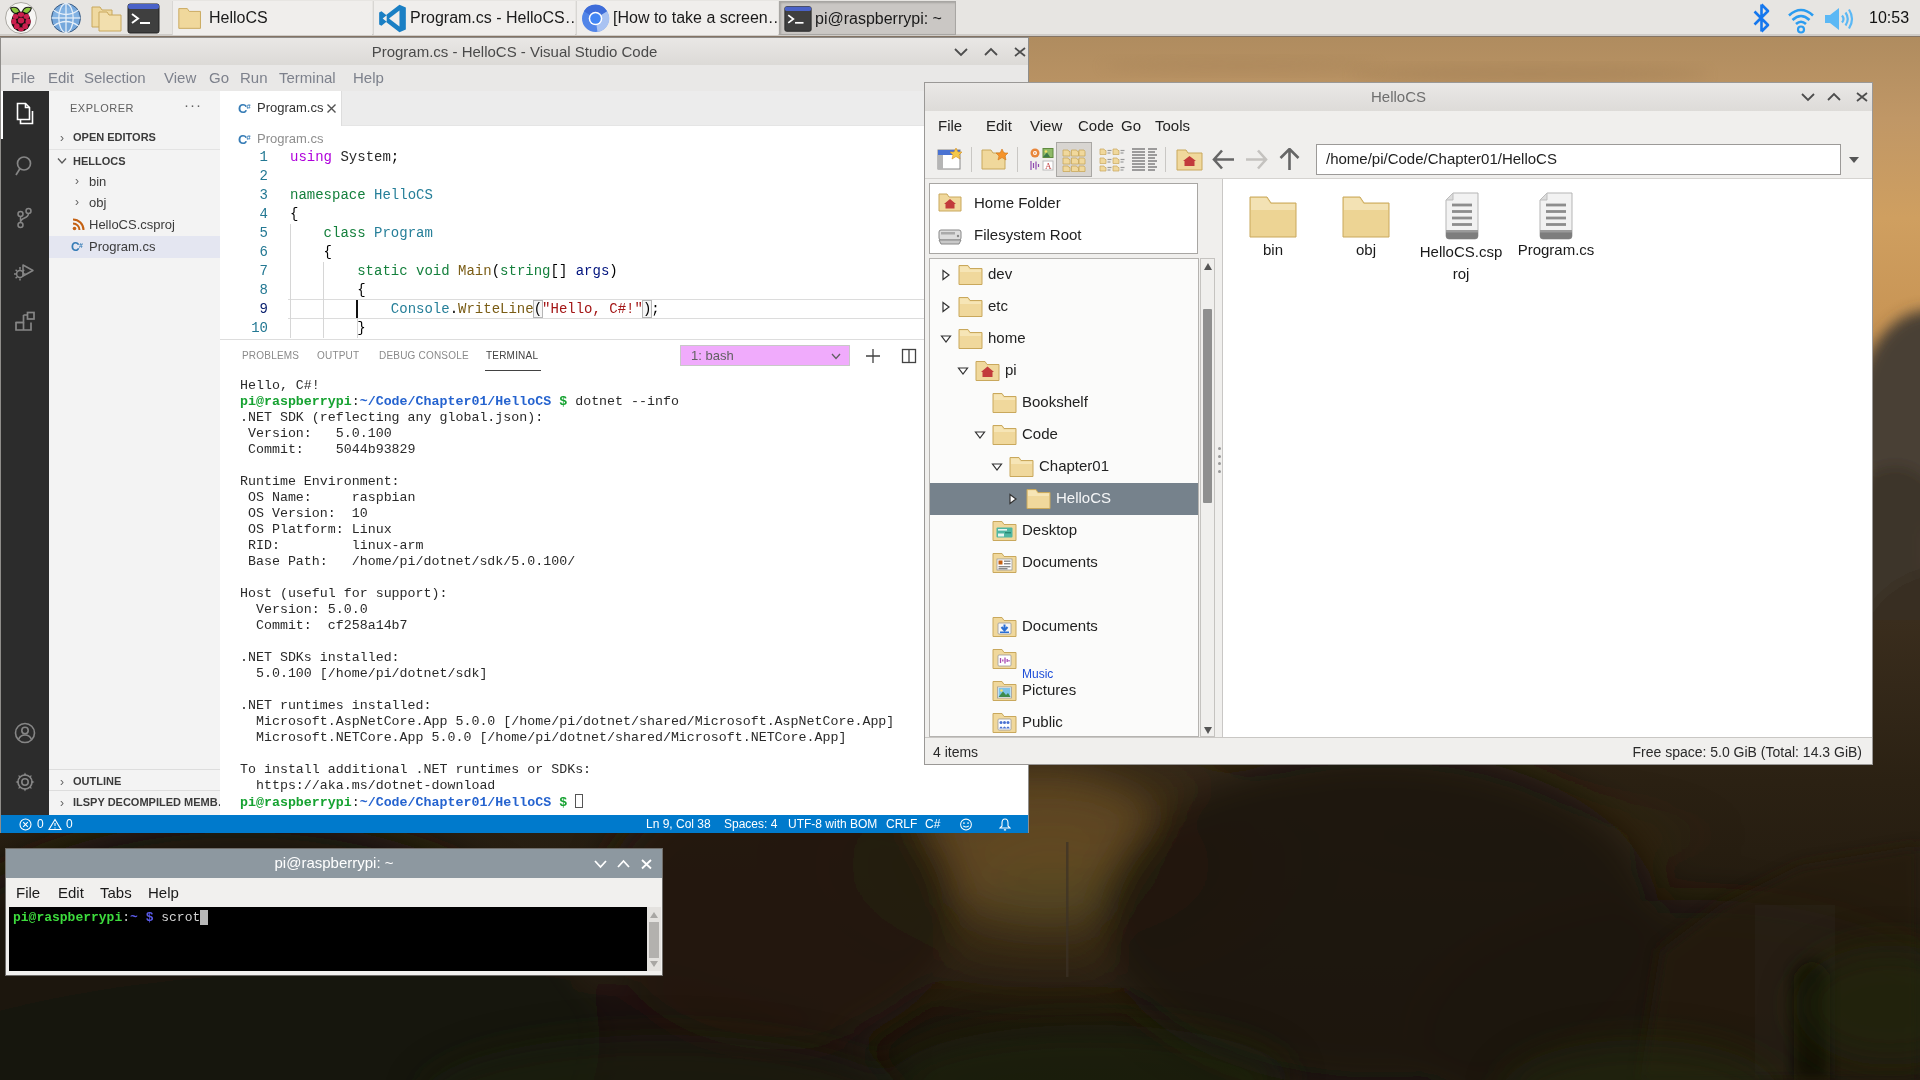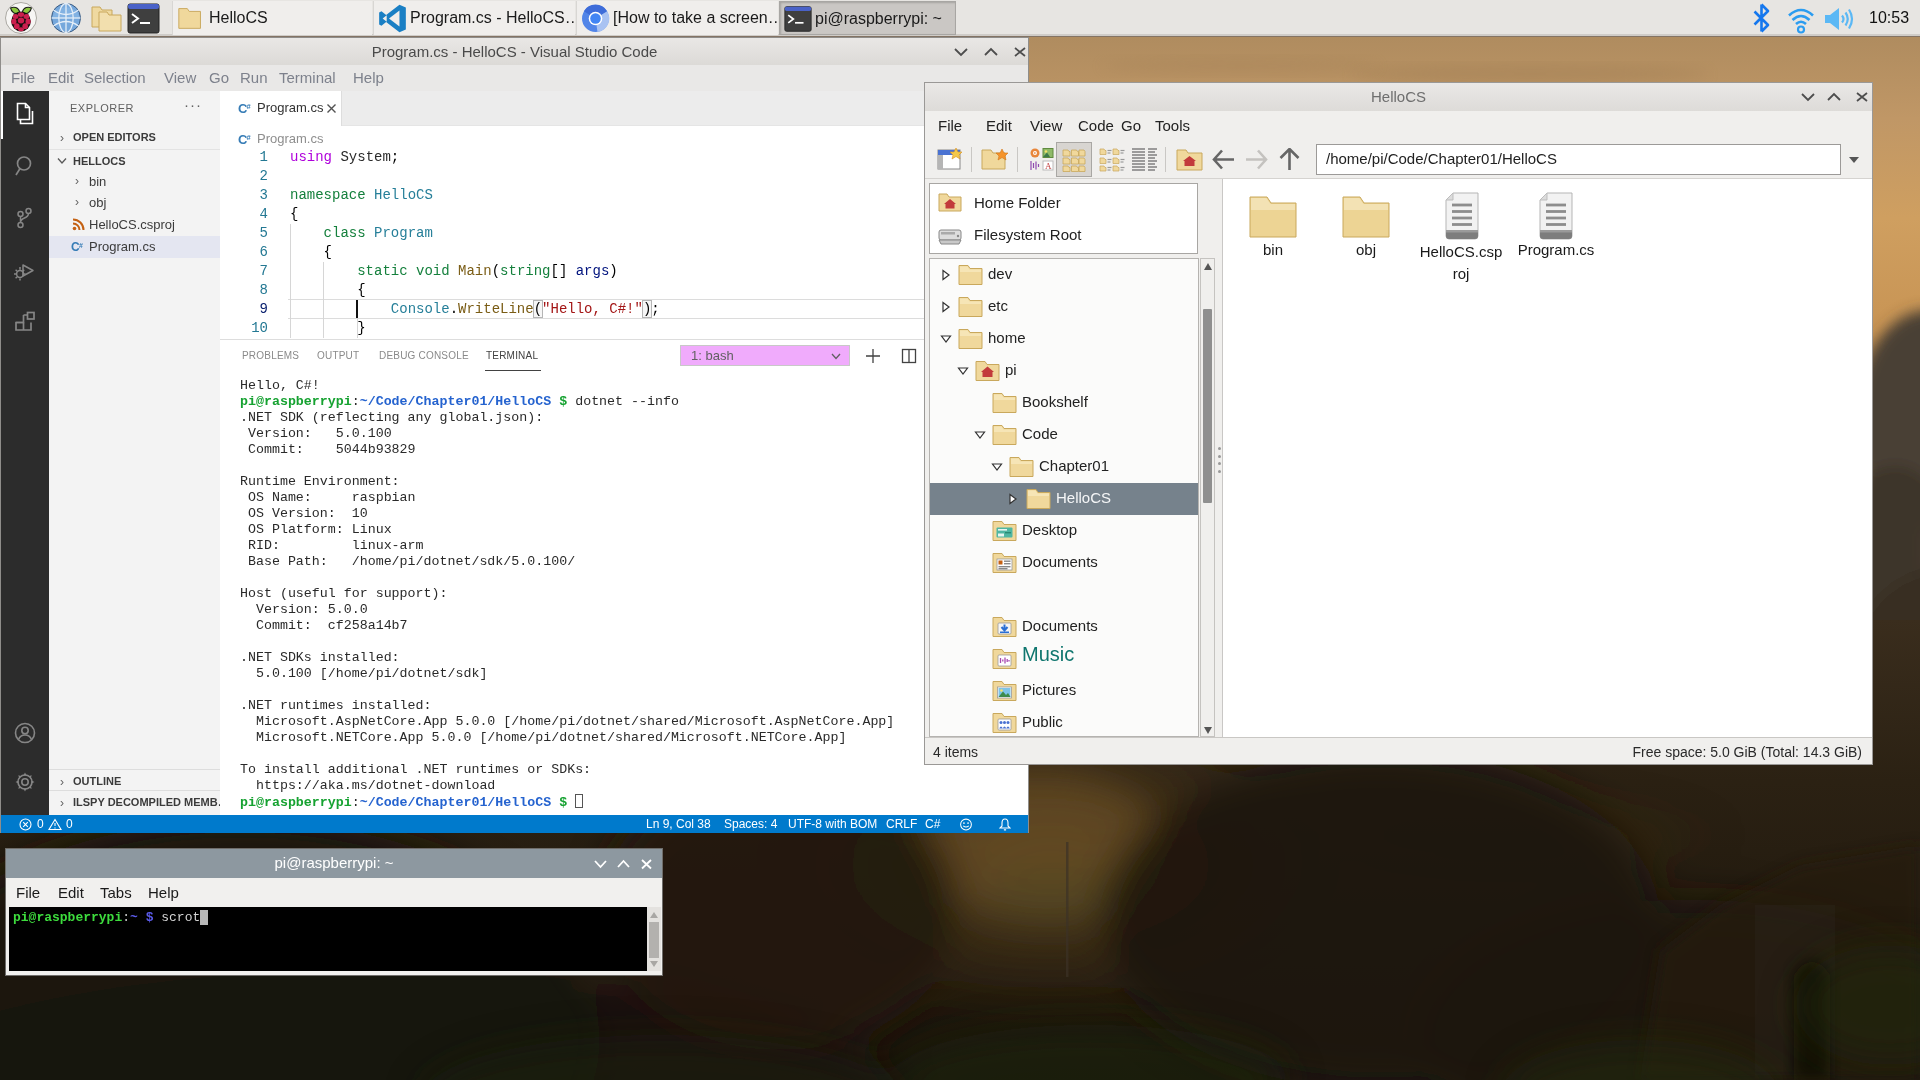--- a/index.html
+++ b/index.html
@@ -721,21 +721,21 @@
             <path d="M1,2.5 L10,2.5 L12,5.5 L24,5.5 L24,21.5 L1,21.5 Z" fill="#f0d89c" stroke="#c9a85c"></path>
             <rect x="6" y="8" width="13" height="11" rx="1" fill="#fff" stroke="#999" stroke-width="0.8"></rect>
             <g stroke="#a84ab0" stroke-width="1.3">
               <line x1="8.5" y1="11" x2="8.5" y2="16"></line>
               <line x1="10.8" y1="12.5" x2="10.8" y2="14.5"></line>
               <line x1="13" y1="10.5" x2="13" y2="16.5"></line>
               <line x1="15.2" y1="12" x2="15.2" y2="15"></line>
               <line x1="17" y1="13" x2="17" y2="14.5"></line>
             </g>
           </svg>
-          <span class="abs" style="left:92px;top:0;font-size:20px;color:#0f766e">Music</span>
+          <span class="abs" style="left:92px;top:24px;font-size:12px;color:#1d4ed8">Music</span>
         </div>
         <div class="abs" style="left:0;top:416px;width:268px;height:32px;">
           <svg class="abs" style="left:62px;top:4px" width="25" height="23" viewBox="0 0 25 23">
             <path d="M1,2.5 L10,2.5 L12,5.5 L24,5.5 L24,21.5 L1,21.5 Z" fill="#f0d89c" stroke="#c9a85c"></path>
             <rect x="5.5" y="8" width="14" height="11" fill="#fff" stroke="#999" stroke-width="0.8"></rect>
             <rect x="6.5" y="9" width="12" height="9" fill="#7ec3e8"></rect>
             <circle cx="9.5" cy="11.5" r="1.3" fill="#f7e26b"></circle>
             <path d="M6.5,18 L11,12.5 L14,16 L16,14 L18.5,18 Z" fill="#3e8a4a"></path>
           </svg>
           <span class="abs" style="left:92px;top:6px;font-size:15px;color:#222">Pictures</span>

